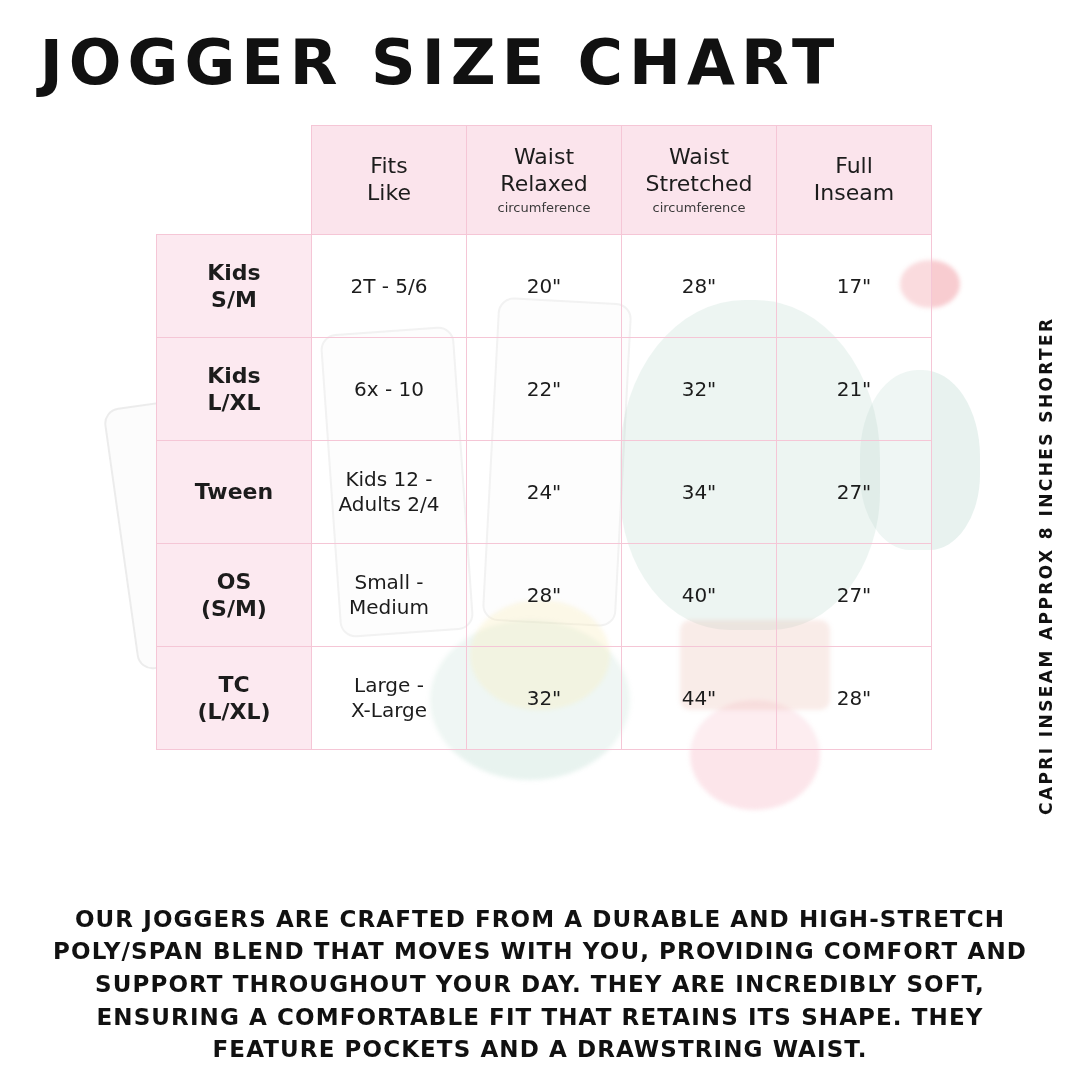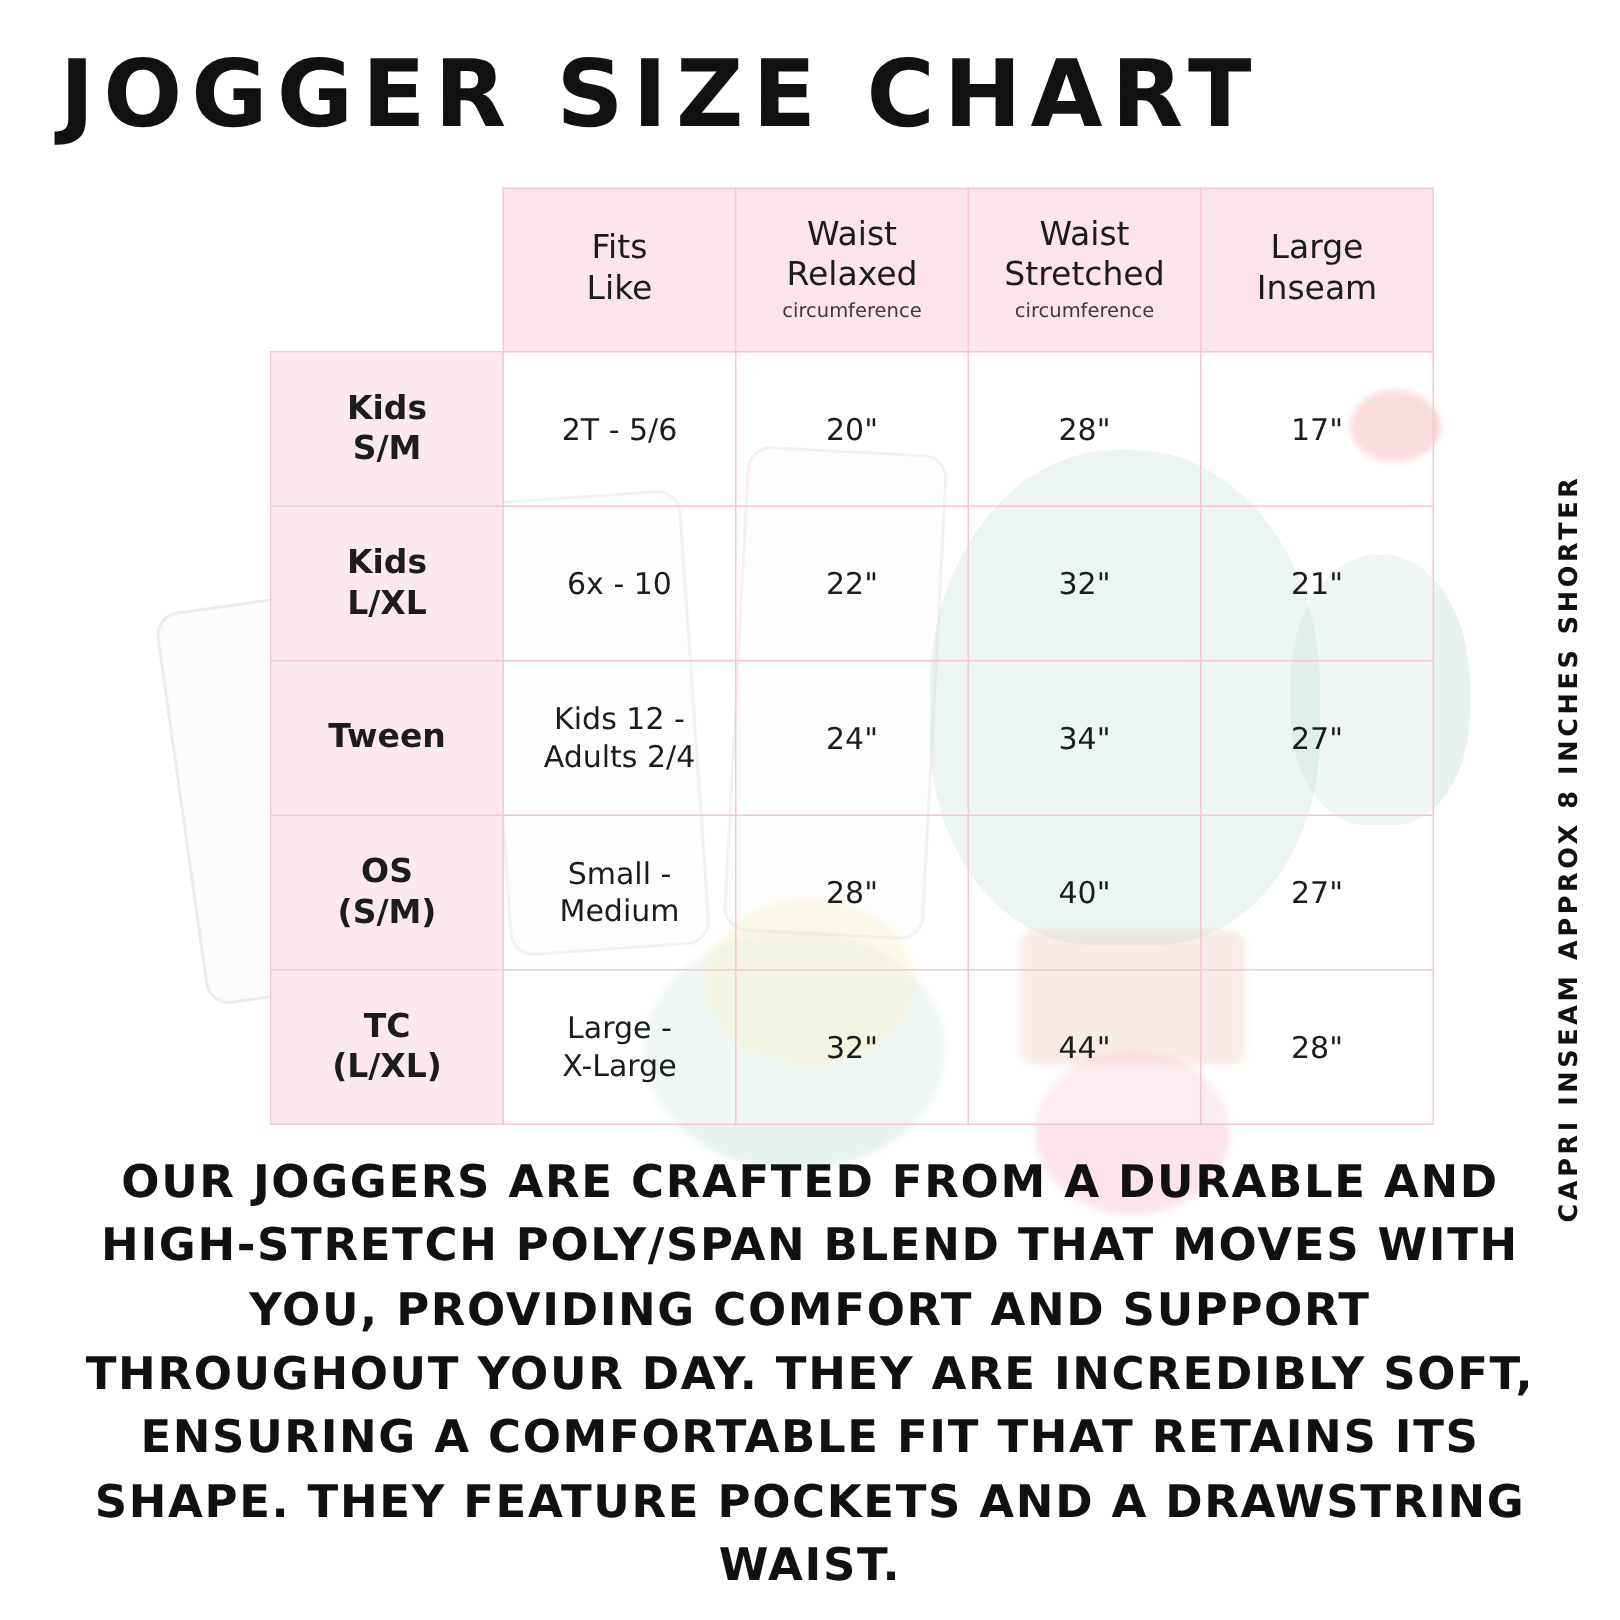--- a/index.html
+++ b/index.html
@@ -50,21 +50,21 @@
     color: #111111;
     font-weight: 700;
     z-index: 3;
     font-family: "DejaVu Sans", sans-serif;
   }
 
   
   .chart-wrap {
     position: absolute;
     top: 125px;
-    left: 180px;
+    left: 156px;
     z-index: 3;
   }
   table.size-chart {
     border-collapse: collapse;
     table-layout: fixed;
   }
   table.size-chart td,
   table.size-chart th {
     border: 1px solid #f5c6d6;
     text-align: center;
@@ -124,21 +124,21 @@
     white-space: nowrap;
   }
 
   
   .footer {
     position: absolute;
     left: 0;
     bottom: 14px;
     width: 1080px;
     text-align: center;
-    font-size: 30px;
+    font-size: 23px;
     line-height: 1.42;
     letter-spacing: 1.1px;
     color: #111111;
     font-weight: 700;
     z-index: 3;
     padding: 0 36px;
     box-sizing: border-box;
   }
 </style>
 </head>
@@ -172,21 +172,21 @@
           <span>Waist</span><br>
           <span>Relaxed</span>
           <span class="sub">circumference</span>
         </th>
         <th class="col-ws">
           <span>Waist</span><br>
           <span>Stretched</span>
           <span class="sub">circumference</span>
         </th>
         <th class="col-fi">
-          <span>Large</span><br>
+          <span>Full</span><br>
           <span>Inseam</span>
         </th>
       </tr>
     </thead>
     <tbody>
       <tr>
         <th class="row-head">
           <span>Kids</span><br>
           <span>S/M</span>
         </th>

